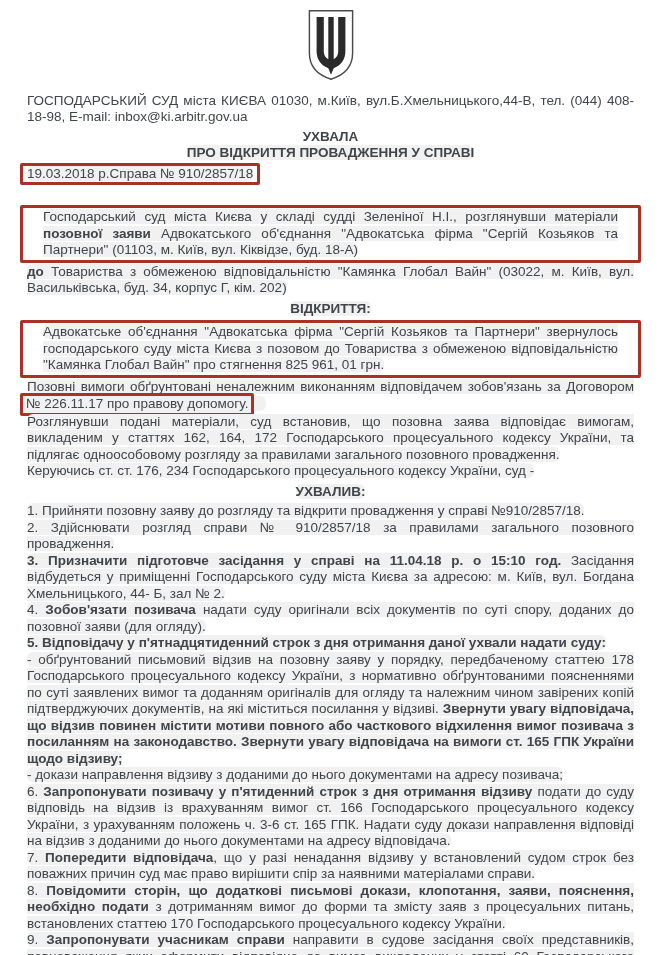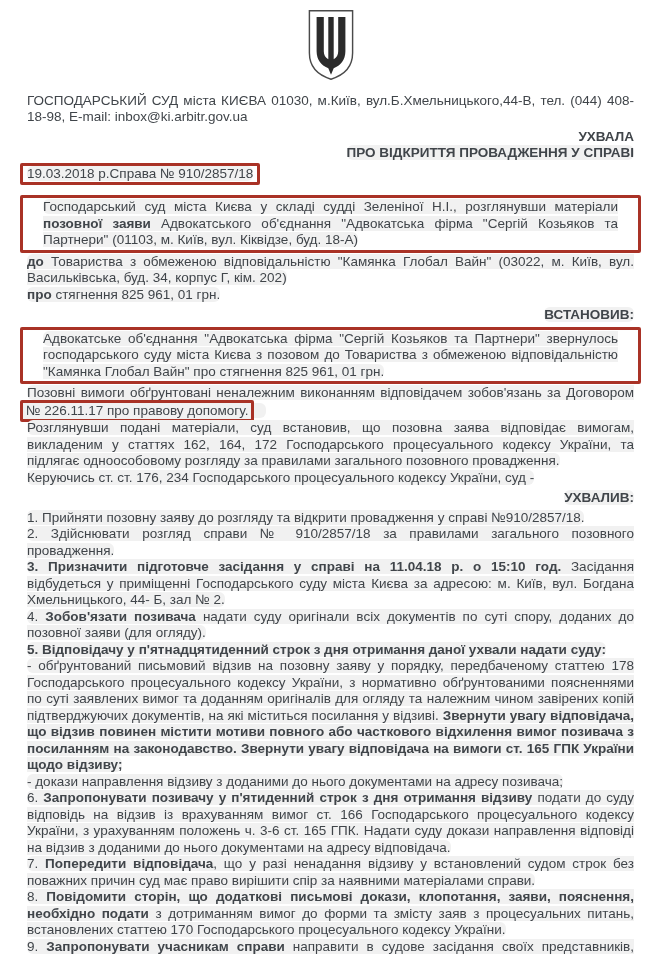--- a/index.html
+++ b/index.html
@@ -15,36 +15,36 @@
   }
   body{
     font-family:"Liberation Sans","DejaVu Sans",sans-serif;
     color:var(--text);
     font-size:13.5px;
     line-height:16.5px;
   }
   .page{ padding:6px 27px 0 27px; }
   p{ margin:0; }
   .just{ text-align:justify; }
-  .center{ text-align:right; }
+  .center{ text-align:center; }
   b{ font-weight:bold; }
   .hl{ background:var(--hl);border-radius:6px; }
   .emblem-wrap{ text-align:center; margin:2px 0 6px 0; }
   .emblem-wrap svg{ display:inline-block; }
   .address{ text-align:justify; margin-bottom:3px; }
   .doc-title{ font-weight:bold; margin-top:2px; }
   .doc-subtitle{ font-weight:bold; }
   .sect-head{ font-weight:bold; margin:4px 0 3px 0; }
   .redbox{
     border:3px solid var(--red);
     border-radius:2px;
   }
   .datebox{
     display:inline-block;
-    margin:1px 0 10px -7px;
+    margin:1px 0 20px -7px;
     padding:0 4px;
   }
   .blockbox{
     margin:0 -7px 1px -7px;
     padding:1px 20px;
   }
   .redframe{
     display:inline-block;
     border:3px solid var(--red);
     border-radius:2px;
@@ -74,23 +74,22 @@
   <div class="redbox datebox">
     <span class="hl">19.03.2018 р.Справа № 910/2857/18</span>
   </div>
 
   <div class="redbox blockbox">
     <p class="just"><span class="hl"><span>Господарський суд міста Києва у складі судді Зеленіної Н.І., розглянувши матеріали </span><b>позовної заяви</b><span> Адвокатського об'єднання "Адвокатська фірма "Сергій Козьяков та Партнери" (01103, м. Київ, вул. Кіквідзе, буд. 18-А)</span></span></p>
   </div>
 
   <p class="just"><span class="hl"><b>до</b><span> Товариства з обмеженою відповідальністю "Камянка Глобал Вайн" (03022, м. Київ, вул. Васильківська, буд. 34, корпус Г, кім. 202)</span></span></p>
 
-  <p class="just"><span class="hl"><b>про</b><span> стягнення 825 961, 01 грн.</span></span></p>
 
-  <p class="center sect-head"><span class="hl">ВСТАНОВИВ:</span></p>
+  <p class="center sect-head"><span class="hl">ВІДКРИТТЯ:</span></p>
 
   <div class="redbox blockbox">
     <p class="just"><span class="hl">Адвокатське об'єднання "Адвокатська фірма "Сергій Козьяков та Партнери" звернулось господарського суду міста Києва з позовом до Товариства з обмеженою відповідальністю "Камянка Глобал Вайн" про стягнення 825 961, 01 грн.</span></p>
   </div>
 
   <p class="just"><span class="hl"><span>Позовні вимоги обґрунтовані неналежним виконанням відповідачем зобов'язань за Договором </span><span class="redframe"><span>№ 226.11.17 про правову допомогу.</span></span></span></p>
 
   <p class="just"><span class="hl">Розглянувши подані матеріали, суд встановив, що позовна заява відповідає вимогам, викладеним у статтях 162, 164, 172 Господарського процесуального кодексу України, та підлягає одноособовому розгляду за правилами загального позовного провадження.</span></p>
 
   <p class="just"><span class="hl">Керуючись ст. ст. 176, 234 Господарського процесуального кодексу України, суд -</span></p>

